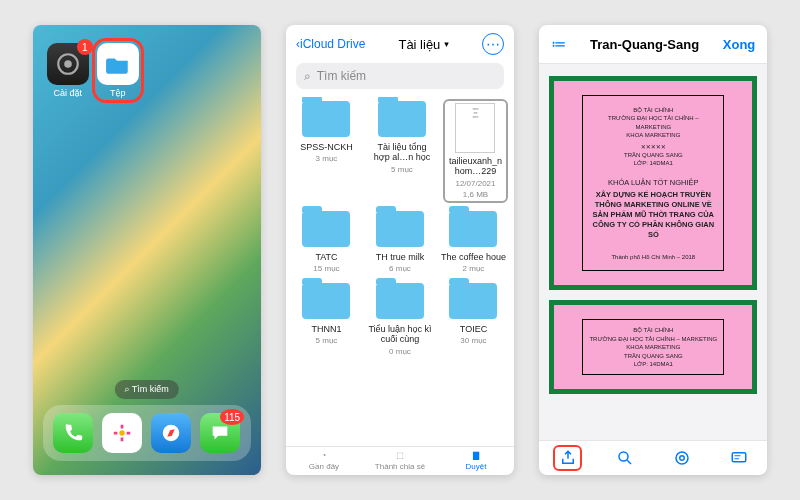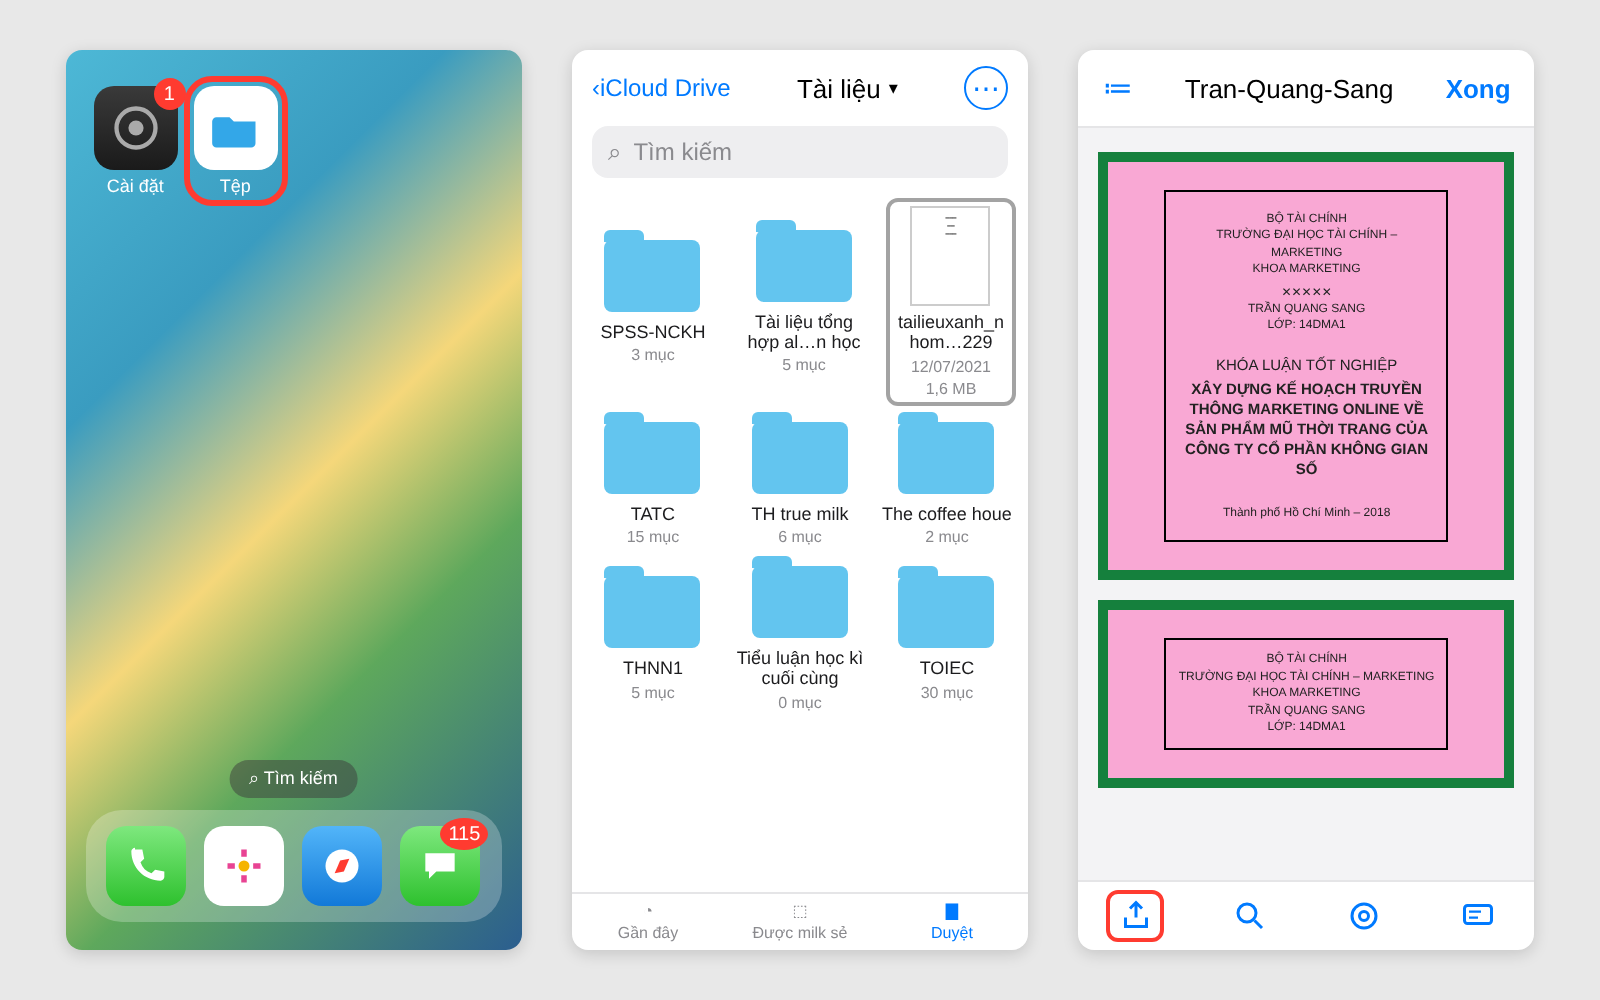--- a/index.html
+++ b/index.html
@@ -20,36 +20,36 @@
 .dock { position: absolute; bottom: 14px; left: 10px; right: 10px; height: 56px; background: rgba(255,255,255,.25); border-radius: 18px; display: flex; justify-content: space-around; align-items: center; padding: 0 6px; }
 .dock .app-icon { width: 40px; height: 40px; }
 
 
 .files-hdr { display: flex; align-items: center; padding: 8px 10px; gap: 6px; }
 .back { color: #007aff; font-size: 12px; display: flex; align-items: center; }
 .title-wrap { flex: 1; display: flex; justify-content: center; align-items: center; gap: 4px; font-size: 13px; font-weight: 400; }
 .more { width: 22px; height: 22px; border-radius: 50%; border: 1.5px solid #007aff; display: flex; align-items: center; justify-content: center; color: #007aff; font-size: 14px; }
 .searchbar { margin: 0 10px 8px; background: #eeeef0; border-radius: 8px; padding: 6px 8px; display: flex; align-items: center; gap: 6px; color: #8a8a8e; font-size: 12px; }
 .grid { flex: 1; overflow: hidden; padding: 4px 8px; }
-.grid-row { display: flex; justify-content: space-between; margin-bottom: 10px; align-items: center; }
+.grid-row { display: flex; justify-content: space-between; margin-bottom: 10px; }
 .cell { width: 65px; display: flex; flex-direction: column; align-items: center; text-align: center; }
 .folder { width: 48px; height: 36px; background: #63c5ef; border-radius: 4px; position: relative; margin-bottom: 5px; }
 .folder::before { content:""; position:absolute; top:-5px; left:0; width:20px; height:6px; background:#63c5ef; border-radius:3px 3px 0 0; }
 .doc-thumb { width: 40px; height: 50px; background: #fff; border: 1px solid #ccc; margin-bottom: 3px; font-size: 3px; padding: 3px; color: #333; }
 .cell-name { font-size: 9px; color: #1c1c1e; line-height: 1.15; word-break: break-word; }
 .cell-meta { font-size: 8px; color: #8a8a8e; margin-top: 2px; }
 .cell.hl { border: 2px solid #a3a3a3; border-radius: 6px; padding: 2px; margin: -2px; }
 .tabbar { display: flex; border-top: 1px solid #e5e5e7; padding: 4px 0; }
 .tab { flex: 1; display: flex; flex-direction: column; align-items: center; font-size: 8px; color: #8a8a8e; gap: 2px; }
 .tab.active { color: #007aff; }
 
 
 .doc-hdr { display: flex; align-items: center; justify-content: space-between; padding: 10px 12px; border-bottom: 1px solid #e5e5e7; }
 .bullets { color: #007aff; font-size: 15px; }
-.doc-title { font-size: 13px; font-weight: 400; }
+.doc-title { font-size: 13px; font-weight: 700; }
 .done { color: #007aff; font-size: 13px; font-weight: 600; }
 .doc-body { flex: 1; background: #f3f3f5; overflow: hidden; padding: 12px 10px; display: flex; flex-direction: column; gap: 10px; }
 .page { background: #f9a8d4; border: 5px solid #15803d; padding: 14px 28px; font-size: 7px; text-align: center; color: #222; display: flex; flex-direction: column; gap: 7px; }
 .page-border { border: 1.5px solid #000; padding: 10px 8px; flex:1; display:flex; flex-direction:column; gap: 6px; }
 .doc-top { font-size: 6px; line-height: 1.4; }
 .doc-main { font-size: 7.5px; font-weight: bold; line-height: 1.35; margin-top: 4px; }
 .doc-main .sub { font-weight: normal; margin-bottom: 2px; }
 .doc-foot { font-size: 6px; margin-top: 8px; }
 .doc-bar { display: flex; border-top: 1px solid #e5e5e7; padding: 8px 0; }
 .doc-bar .tb { flex: 1; display: flex; justify-content: center; color: #007aff; }
@@ -194,21 +194,21 @@
         </div>
     </div>
   </div>
   <div class="tabbar">
     <div class="tab">
         <span>◔</span>
         <span>Gần đây</span>
       </div>
     <div class="tab">
         <span>⬚</span>
-        <span>Được milk sẻ</span>
+        <span>Thành chia sẻ</span>
       </div>
     <div class="tab active">
         <span>▇</span>
         <span>Duyệt</span>
       </div>
   </div>
 </div>
 
 <div class="phone">
   <div class="doc-hdr">

